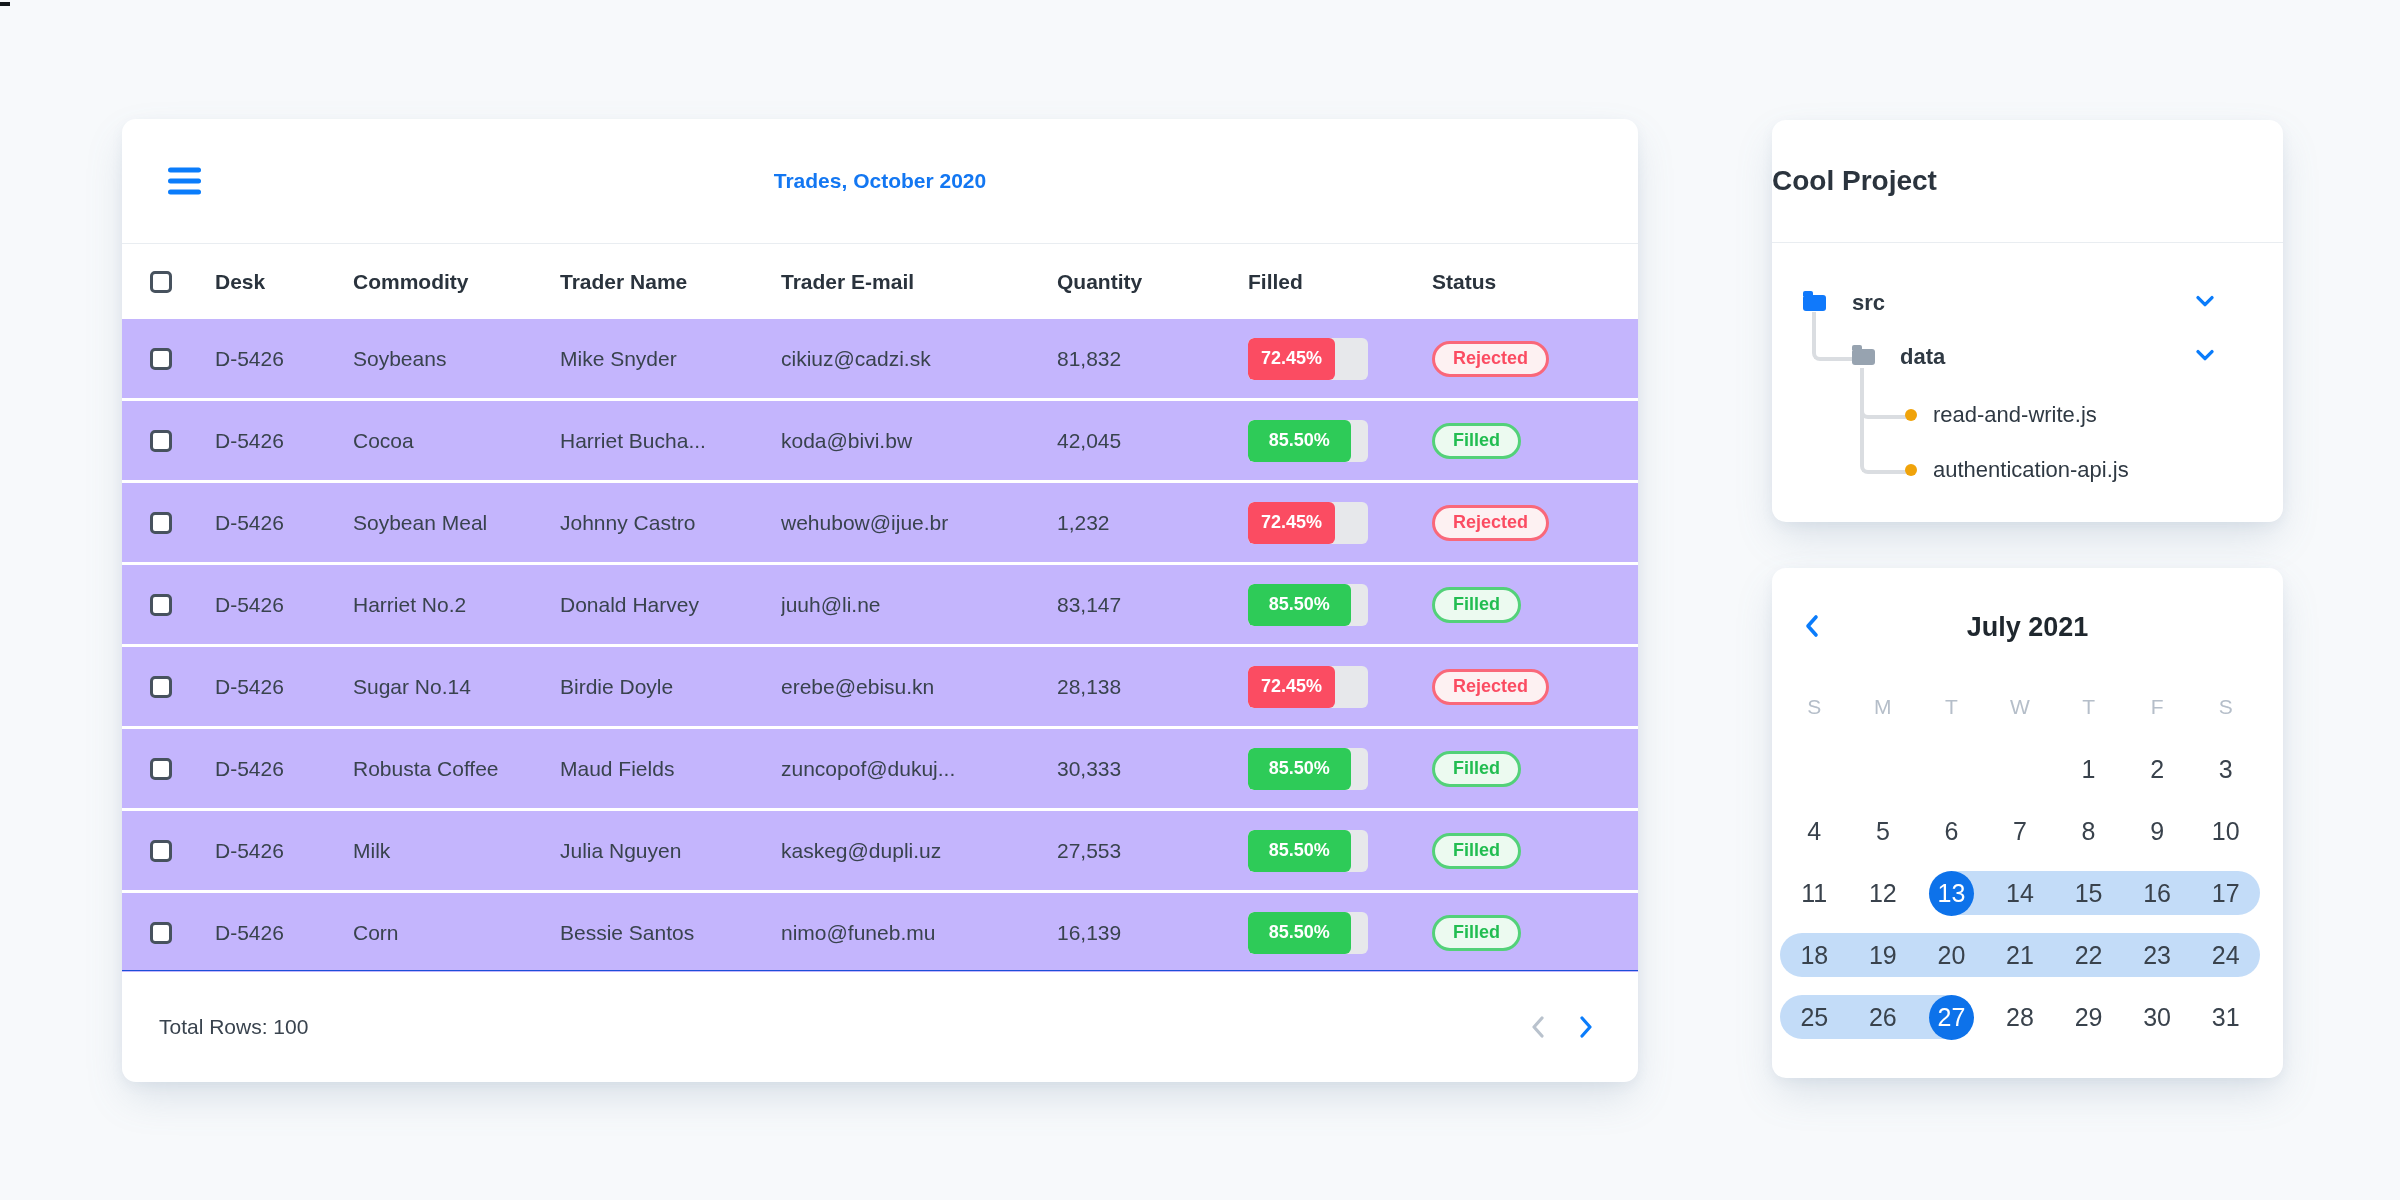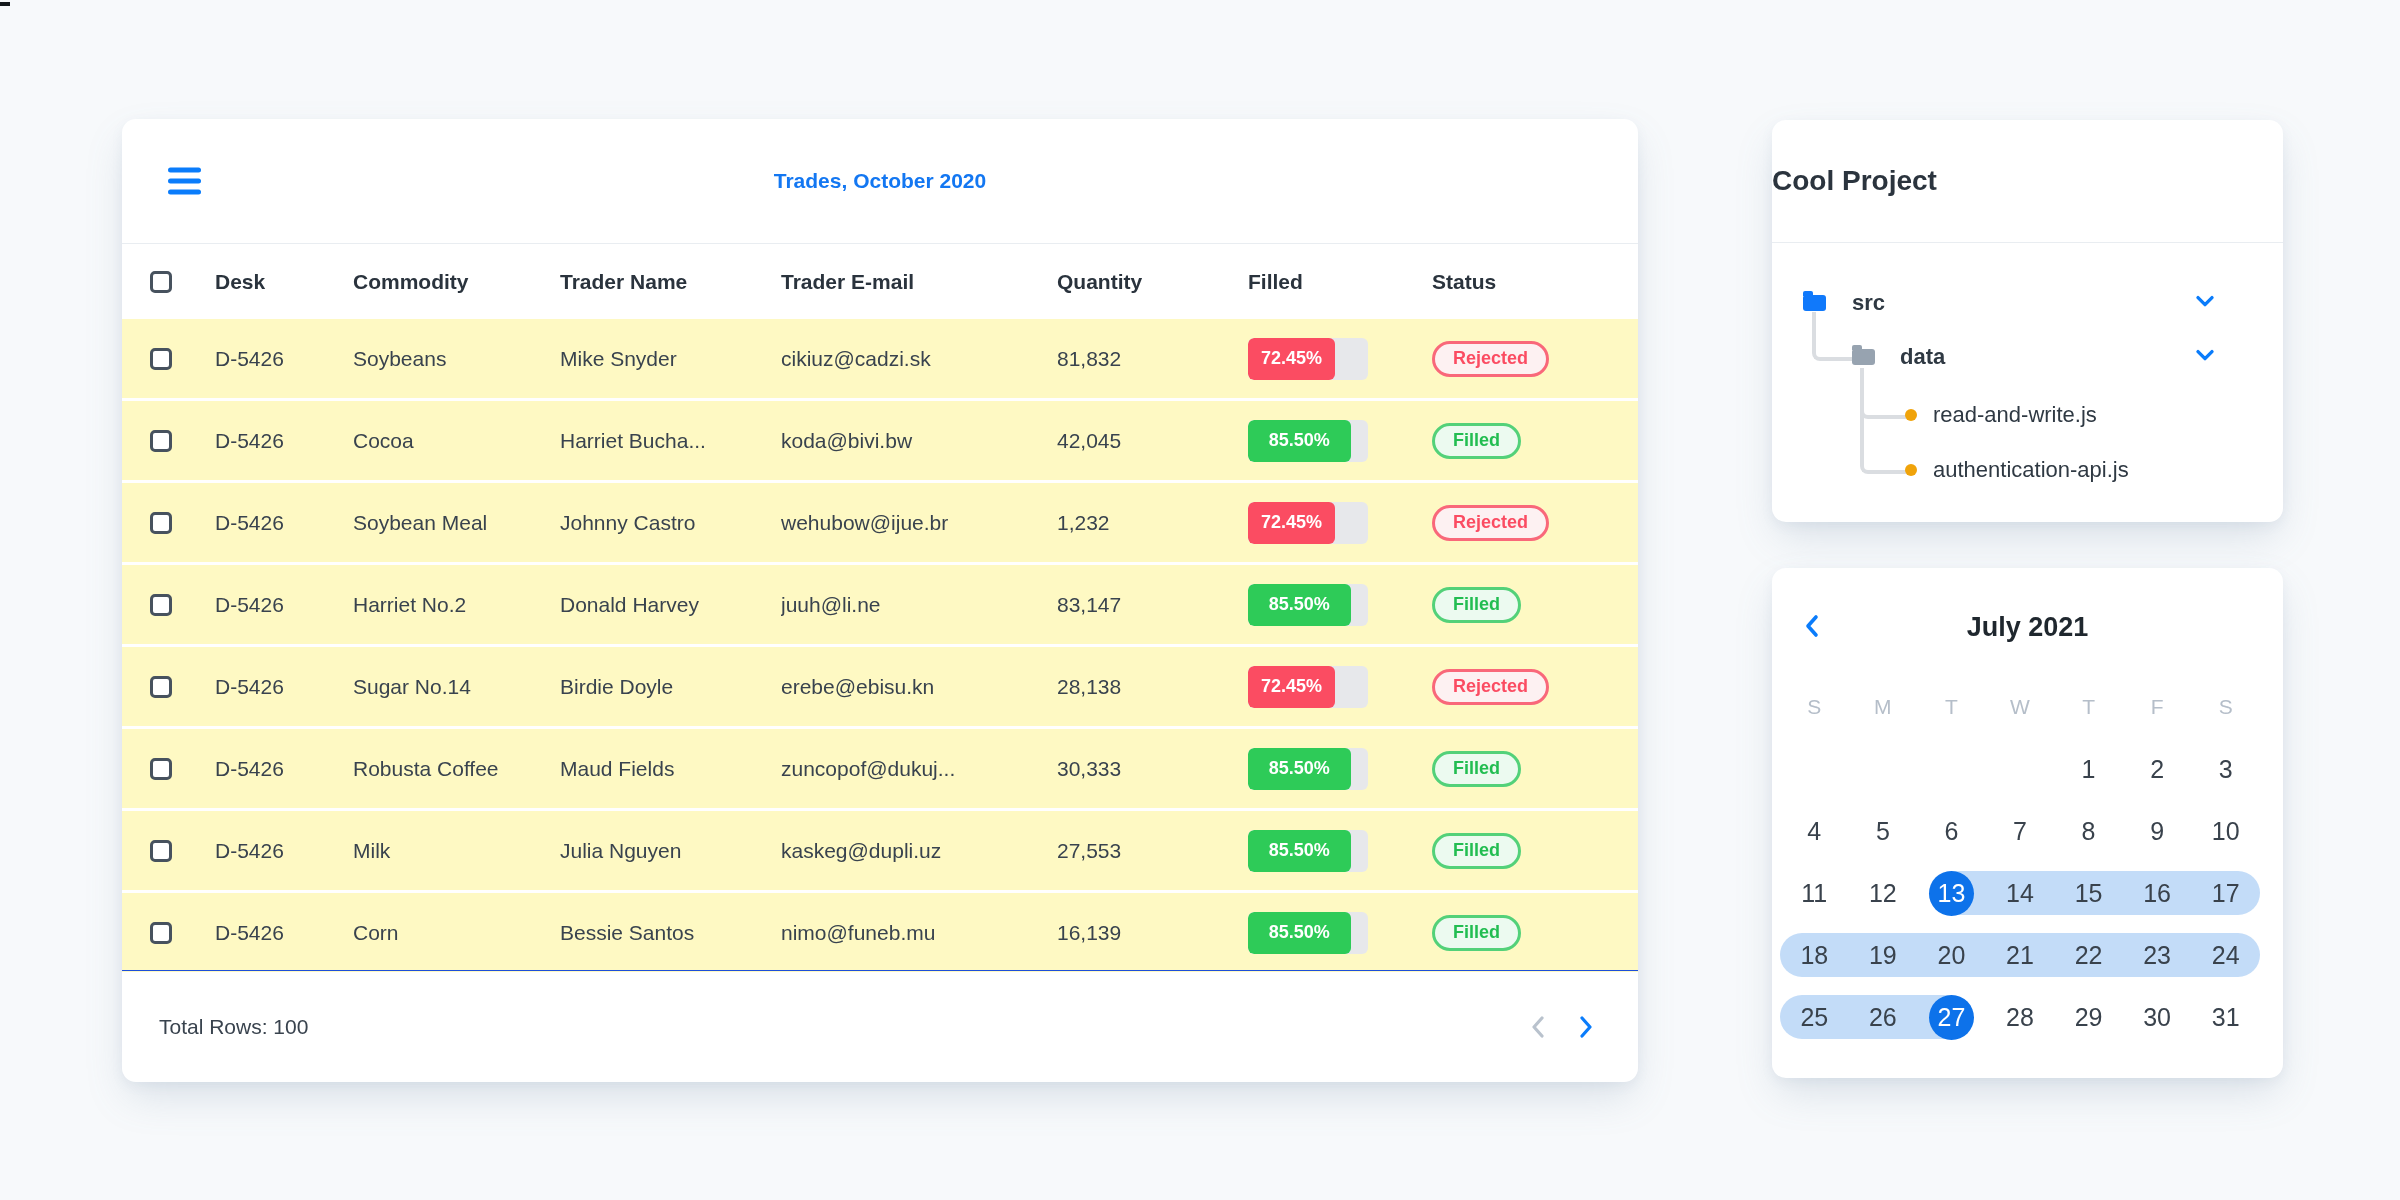--- a/index.html
+++ b/index.html
@@ -25,21 +25,21 @@
   .hamburger span { width:33px; height:5px; border-radius:3px; background:var(--accent,#0a7cfb); }
   .table-title { position:absolute; left:0; right:0; top:50%; transform:translateY(-50%);
     text-align:center; font-size:21px; font-weight:bold; color:var(--title-blue,#1377f2); }
 
   .trow {
     display:grid;
     grid-template-columns:65px 138px 207px 221px 276px 191px 184px 1fr;
     align-items:center; padding-left:28px;
   }
   .thead { height:75px; font-weight:bold; font-size:21px; color:#2a333d; background:#fff; }
-  .tbody .trow { height:79px; background:#fef9c3; border-bottom:3px solid #ffffff; font-size:21px; }
+  .tbody .trow { height:79px; background:#c4b5fd; border-bottom:3px solid #ffffff; font-size:21px; }
   .tbody .trow:last-child { border-bottom:none; }
   .cell { overflow:hidden; white-space:nowrap; text-overflow:ellipsis; padding-right:16px; }
 
   .checkbox { width:22px; height:22px; border:3px solid #47525e; border-radius:5px;
     background:#fff; box-sizing:border-box; cursor:pointer; }
 
   .bar-track { position:relative; width:120px; height:42px; border-radius:6px;
     background:var(--track,#e7e8eb); overflow:hidden; }
   .bar-fill { position:absolute; left:0; top:0; bottom:0; border-radius:6px;
     display:flex; align-items:center; justify-content:center;

